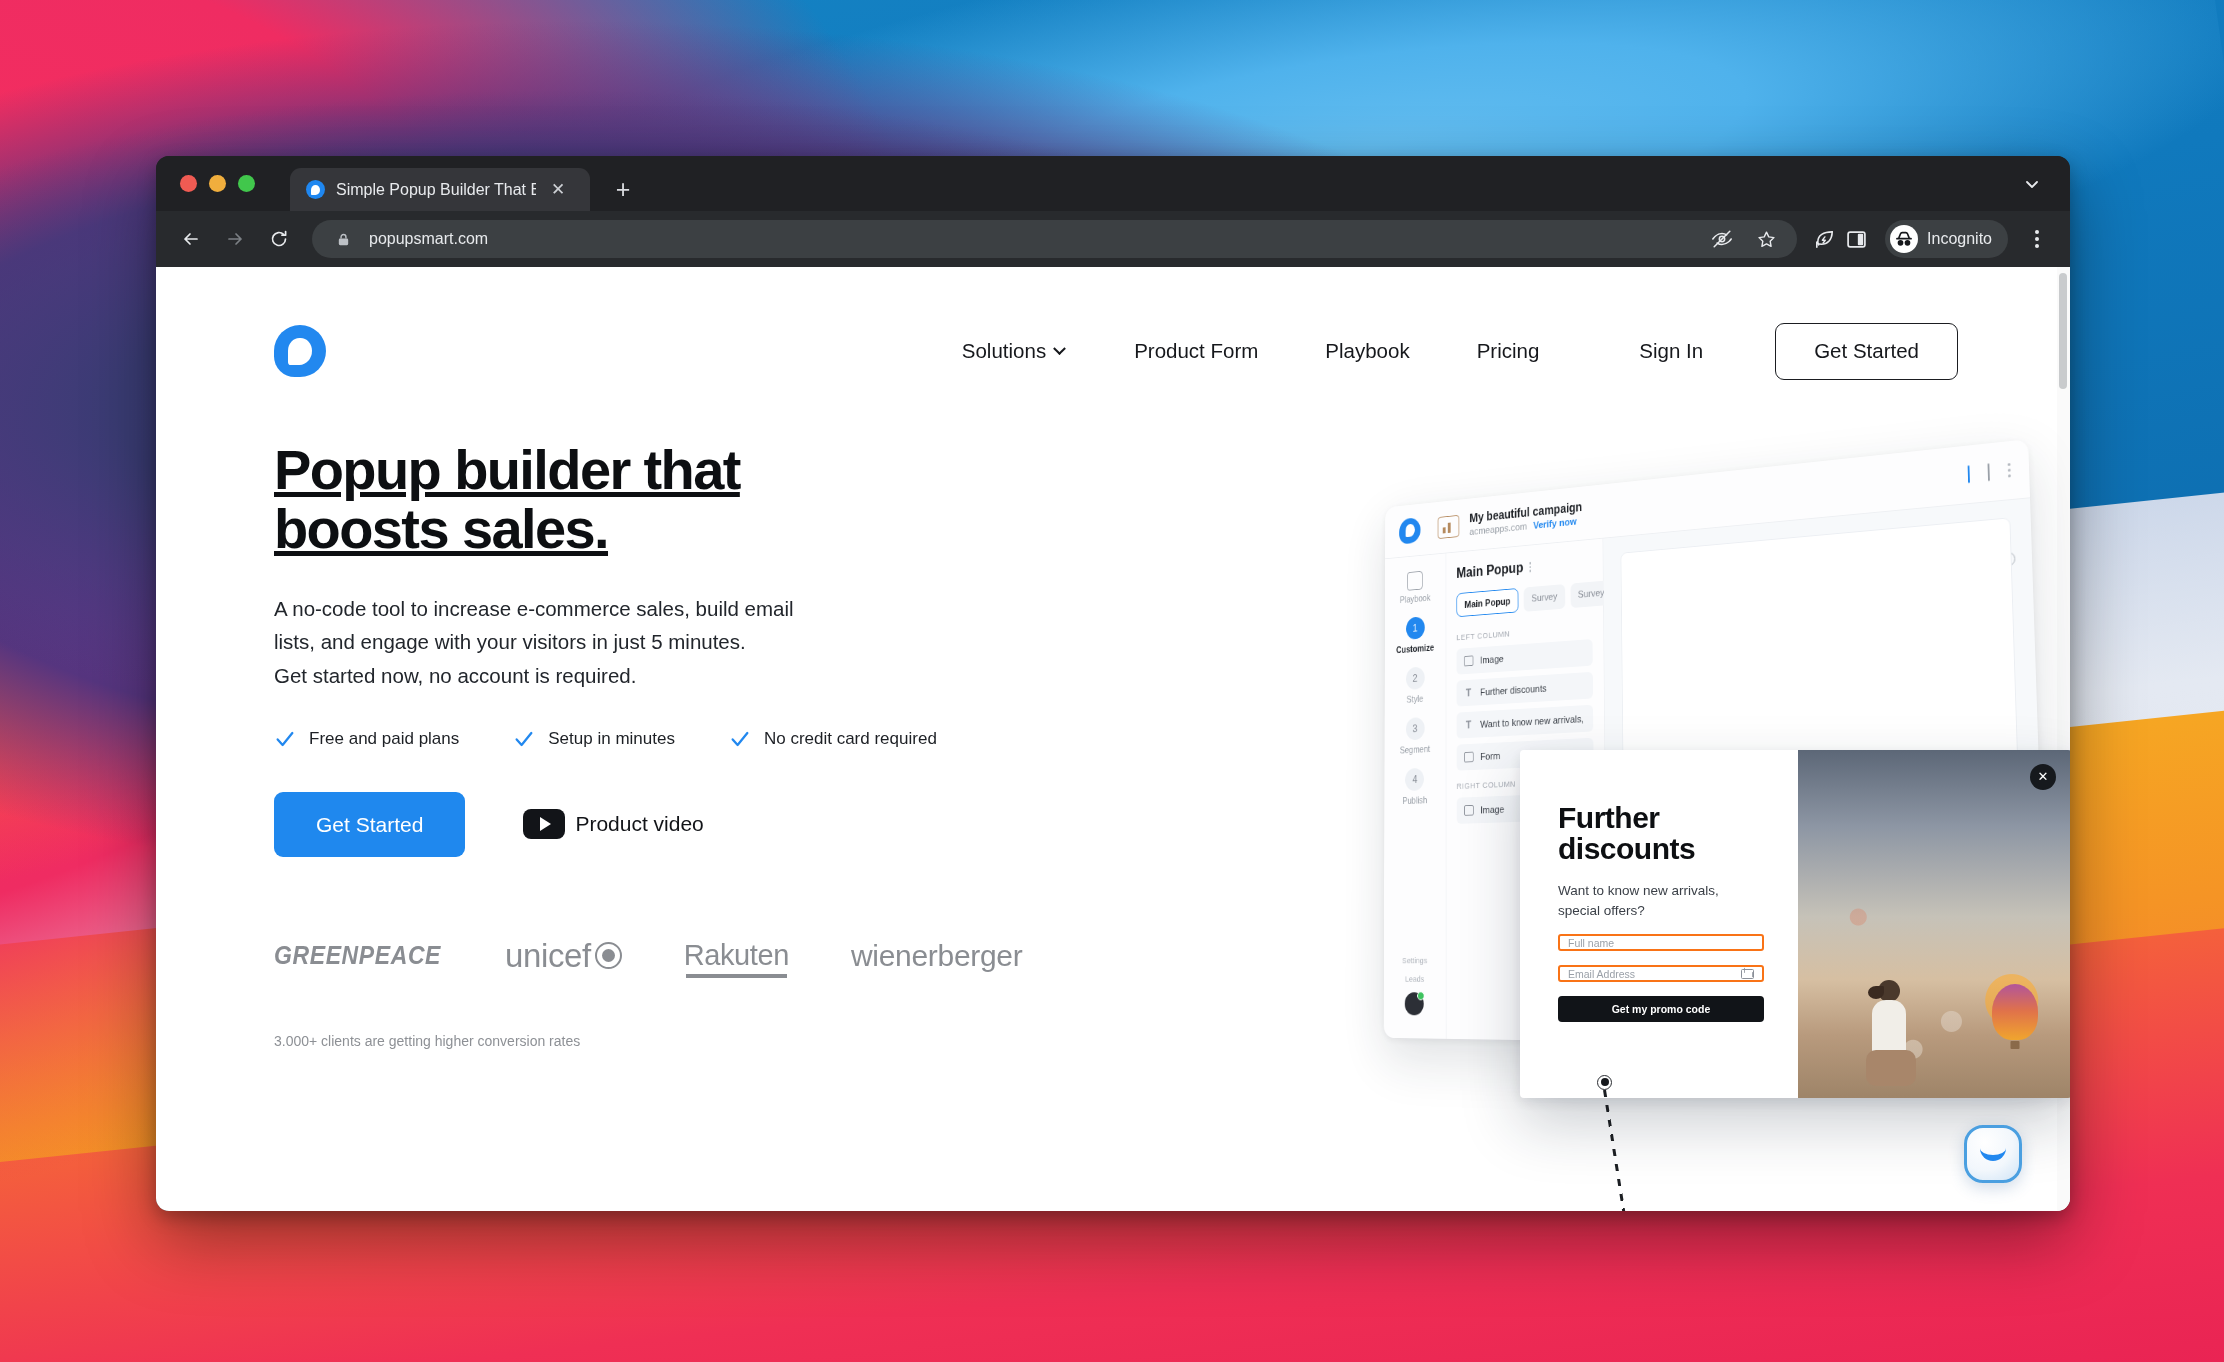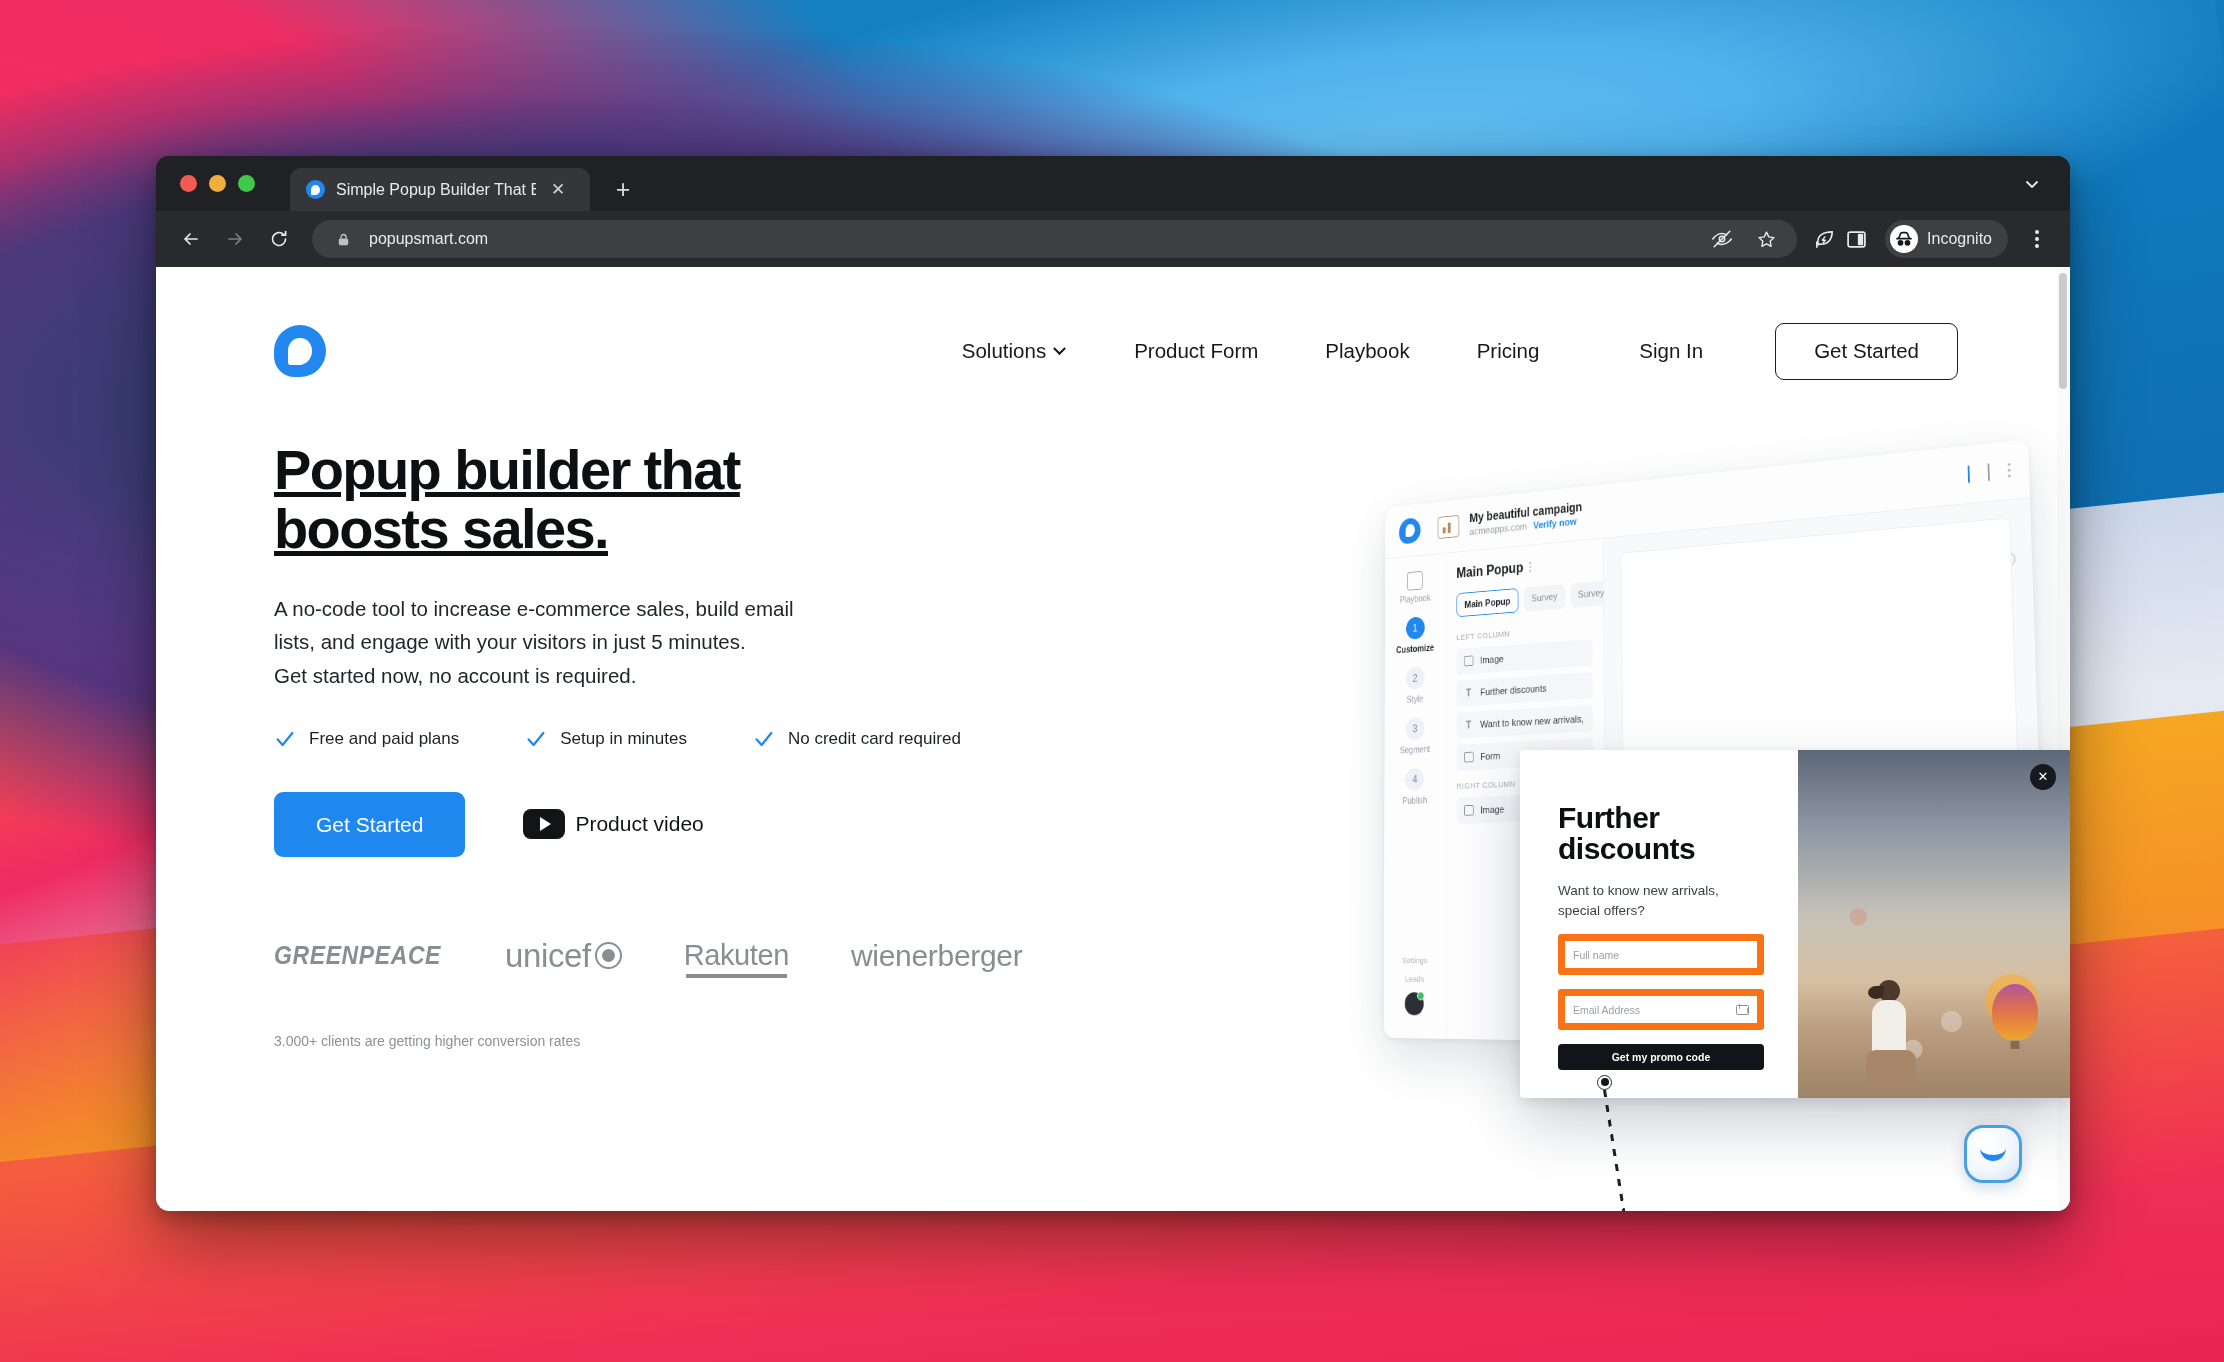--- a/index.html
+++ b/index.html
@@ -300,21 +300,21 @@
   .hero-sub {
     margin-top: 34px;
     font-size: 20.5px;
     line-height: 1.62;
     color: #22262c;
     max-width: 620px;
   }
   .feature-row {
     display: flex;
     margin-top: 36px;
-    gap: 12px;
+    gap: 0;
     align-items: center;
   }
   .feature {
     display: flex; align-items: center; gap: 13px;
     font-size: 17px;
     color: #1d2025;
     white-space: nowrap;
   }
   .feature + .feature { margin-left: 54px; }
   .check {
@@ -567,21 +567,21 @@
     display: flex;
     overflow: hidden;
   }
   .popup-left { width: 278px; padding: 52px 34px 0 38px; flex: none; }
   .popup-h {
     font-size: 30px; font-weight: 800; line-height: 1.06;
     color: #0d0f12; letter-spacing: -0.5px;
   }
   .popup-p { font-size: 13.5px; line-height: 1.45; color: #3b4048; margin-top: 16px; }
   .popup-field {
-    height: 41px; border: 7px solid #f97316; border-radius: 3px;
+    height: 17px; border: 2px solid #f97316; border-radius: 3px;
     margin-top: 14px; display: flex; align-items: center;
     padding: 0 8px; font-size: 10.5px; color: #9aa0a8;
   }
   .popup-field .mailico {
     margin-left: auto; width: 13px; height: 10px;
     border: 1.2px solid #8b9099; border-radius: 1.5px; position: relative;
   }
   .popup-field .mailico::after {
     content:""; position:absolute; left:1px; top:0.5px; width:9px; height:5px;
     border-left: 1.2px solid #8b9099; border-right:1.2px solid #8b9099;

